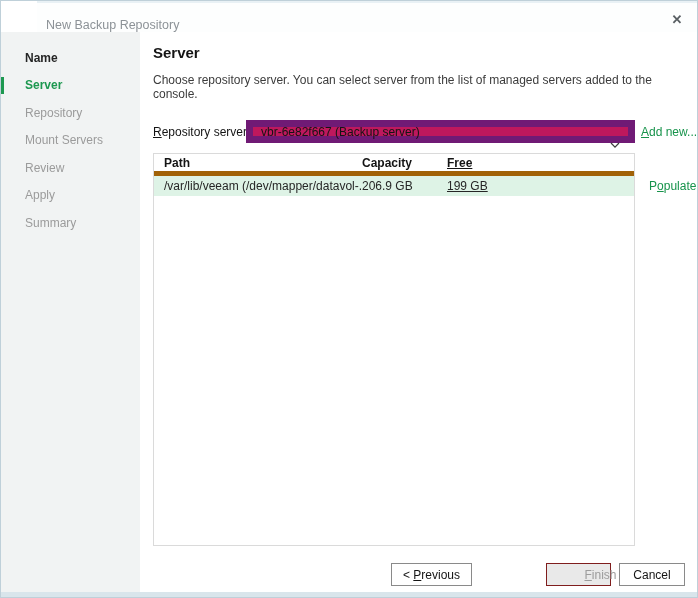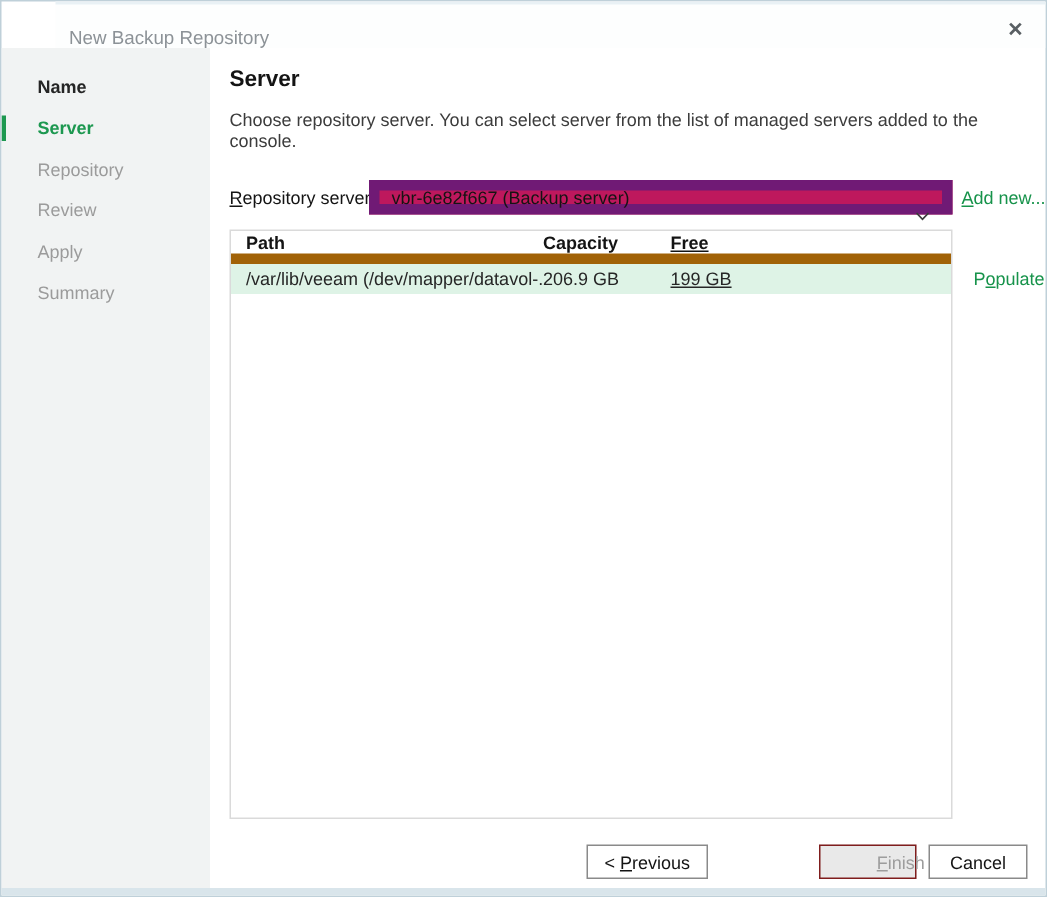--- a/index.html
+++ b/index.html
@@ -70,21 +70,21 @@
   .link-addnew  { left:640px; top:124px; }
   .link-populate{ left:608px; top:178px;margin-left:40px; }
 
   
   .listbox {
     position:absolute; left:152px; top:152px; width:482px; height:393px;
     background:#fff; border:1px solid #dadada;
   }
   .list-header {
     height:22px; display:flex; align-items:center;
-    border-bottom:7px solid #a16207;
+    border-bottom:5px solid #a16207;
     font-size:12px; font-weight:bold; color:#141414;
   }
   .list-row {
     height:20px; display:flex; align-items:center;
     background:#def3e6; font-size:12px; color:#262626;
   }
   .col-path     { width:208px; padding-left:10px; white-space:nowrap; overflow:hidden; }
   .col-capacity { width:85px;  white-space:nowrap; }
   .col-free     { flex:1;      white-space:nowrap;text-decoration:underline; }
 
@@ -131,20 +131,23 @@
   <div class="sidebar">
     <div class="steps">
       <div class="step done">
           <span>Name</span>
         </div>
       <div class="step active">
           <span>Server</span>
         </div>
       <div class="step">
           <span>Repository</span>
+        </div>
+      <div class="step">
+          <span>Mount Servers</span>
         </div>
       <div class="step">
           <span>Review</span>
         </div>
       <div class="step">
           <span>Apply</span>
         </div>
       <div class="step">
           <span>Summary</span>
         </div>

